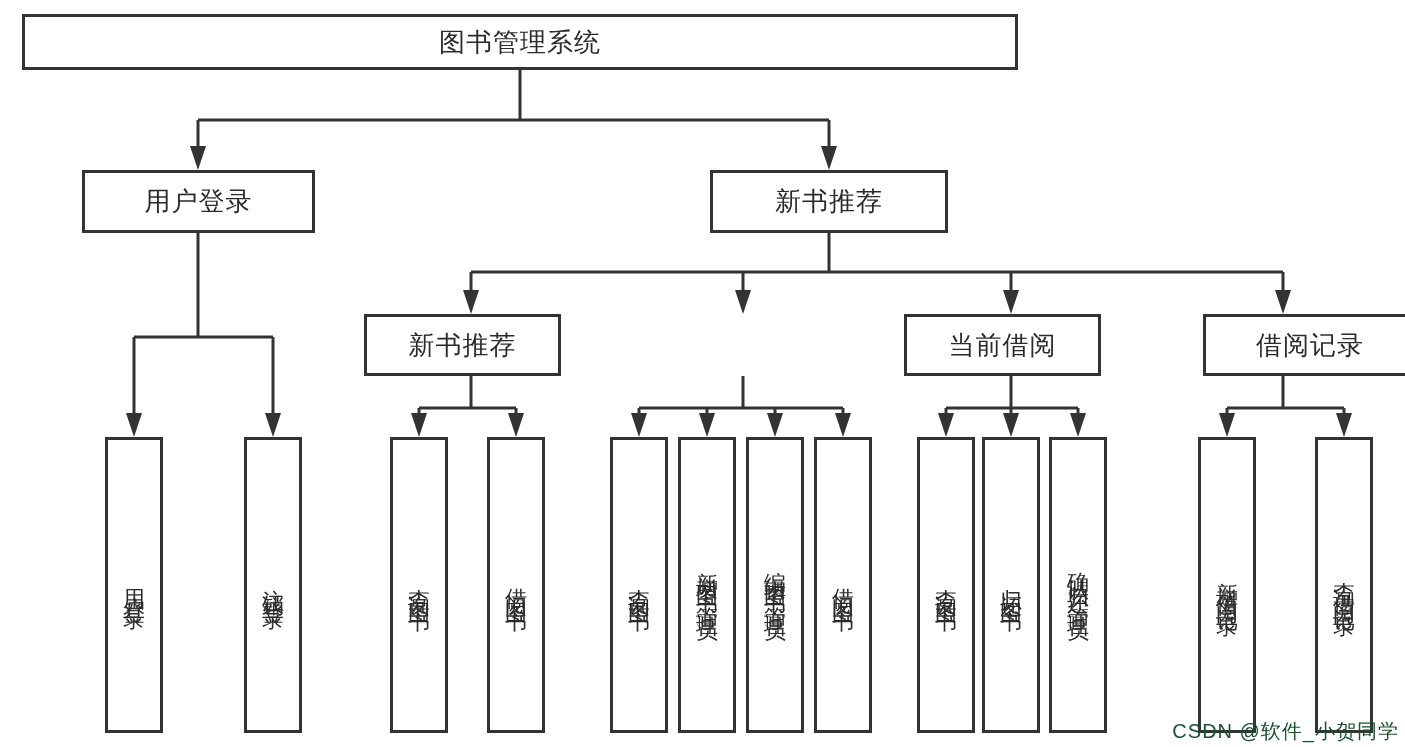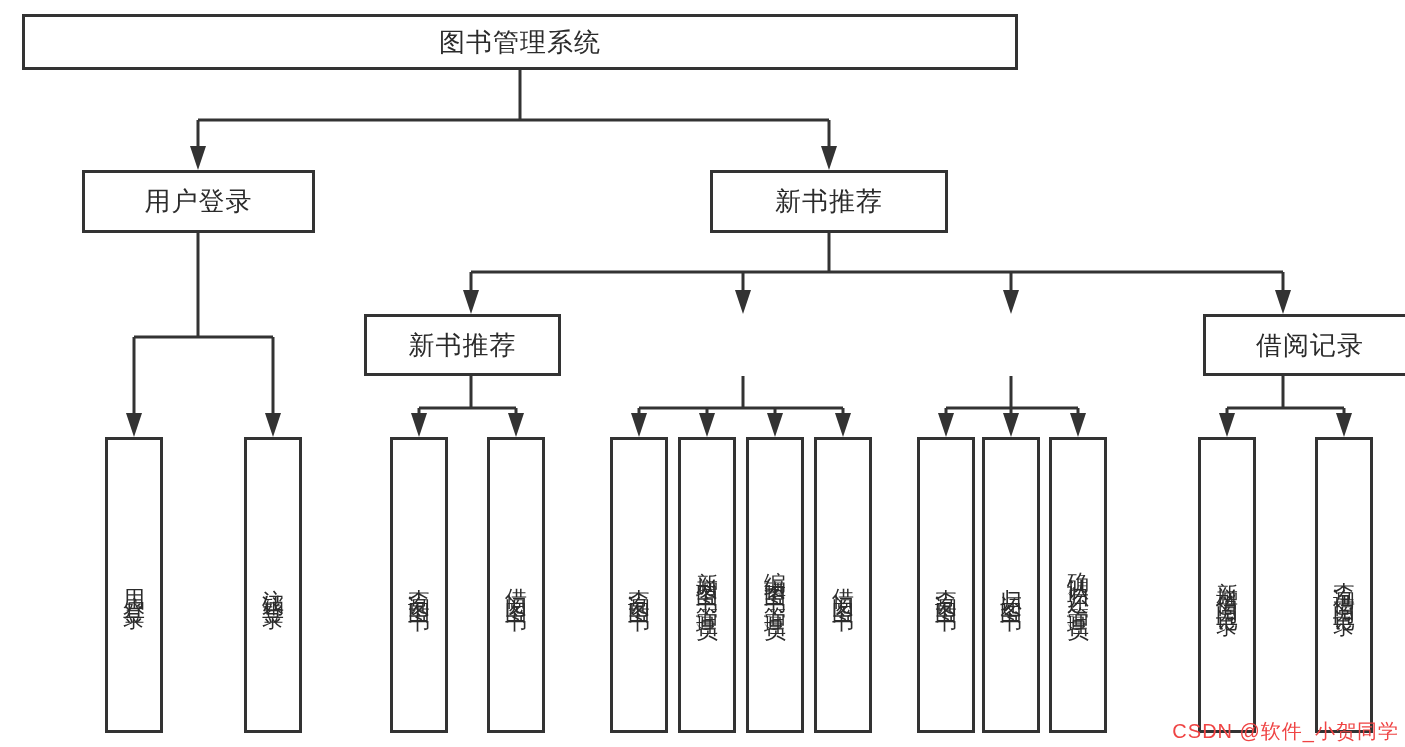--- a/index.html
+++ b/index.html
@@ -57,21 +57,21 @@
   .a1 { left: 105px; }  .a2 { left: 244px; }
   .b1 { left: 390px; }  .b2 { left: 487px; }
   .c1 { left: 610px; }  .c2 { left: 678px; }  .c3 { left: 746px; }  .c4 { left: 814px; }
   .d1 { left: 917px; }  .d2 { left: 982px; }  .d3 { left: 1049px; }
   .e1 { left: 1198px; } .e2 { left: 1315px; }
   .watermark {
     position: absolute;
     right: 6px;
     bottom: 2px;
     font-size: 20px;
-    color: #ef4444;
+    color: #14532d;
     z-index: 3;
     letter-spacing: 1px;
   }
   line, path { stroke: #333333; stroke-width: 3; fill: none; }
   polygon { fill: #333333; stroke: none; }
 </style>
 </head>
 <body>
 
 <div class="canvas">
@@ -151,20 +151,21 @@
         <polygon points="1336,413 1352,413 1344,437"></polygon>
     </g>
   </svg>
 
   <div class="node hbox root">图书管理系统</div>
 
   <div class="node hbox l2a">用户登录</div>
   <div class="node hbox l2b">新书推荐</div>
 
   <div class="node hbox l3 l3a">新书推荐</div>
+  <div class="node hbox l3 l3c">当前借阅</div>
   <div class="node hbox l3 l3d">借阅记录</div>
 
   <div class="node vbox a1">用户登录</div>
   <div class="node vbox a2">注销登录</div>
 
   <div class="node vbox b1">查询图书</div>
   <div class="node vbox b2">借阅图书</div>
 
   <div class="node vbox c1">查询图书</div>
   <div class="node vbox c2">新增图书（管理员）</div>

